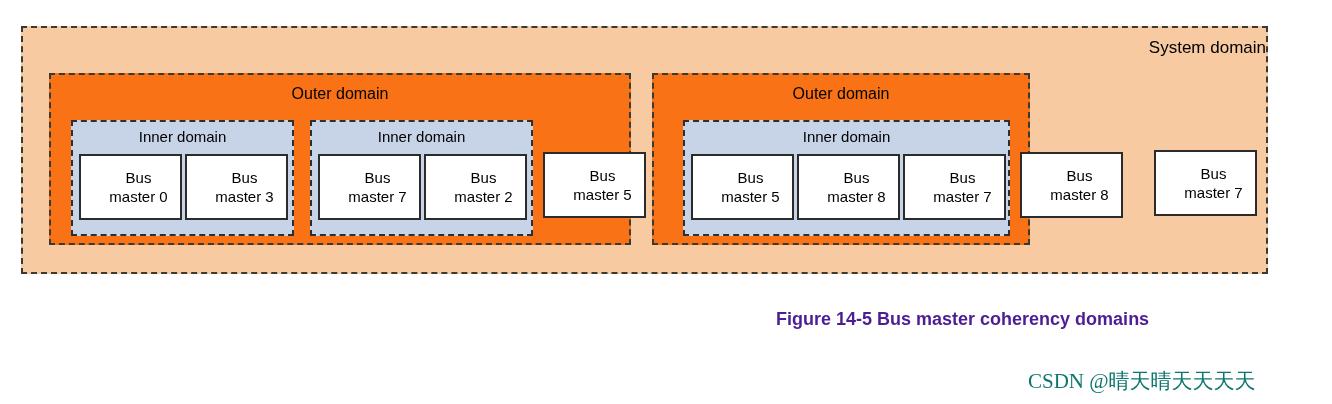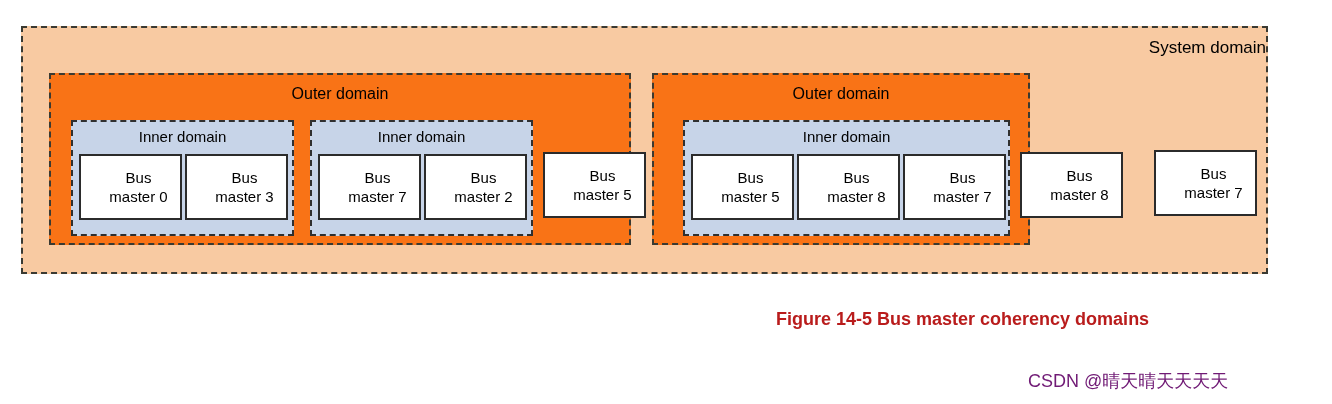--- a/index.html
+++ b/index.html
@@ -131,33 +131,34 @@
   .bm-9 { left: 1131px; top: 122px; }
 
   
   .figure-caption {
     position: absolute;
     left: 776px;
     top: 308px;
     font-size: 18px;
     font-weight: bold;
     line-height: 22px;
-    color: #b91c1c;
+    color: #4c1d95;
     white-space: nowrap;
   }
 
   
   .watermark {
     position: absolute;
     left: 1028px;
     top: 368px;
-    font-size: 18px;
+    font-size: 21px;
     line-height: 26px;
-    color: #701a75;
+    color: #0f766e;
     white-space: nowrap;
+    font-family: Liberation Serif, serif;
   }
 </style>
 </head>
 <body>
 
 <div id="figure-root">
 
   <div class="system-domain">
 
     <div class="system-title">System domain</div>

